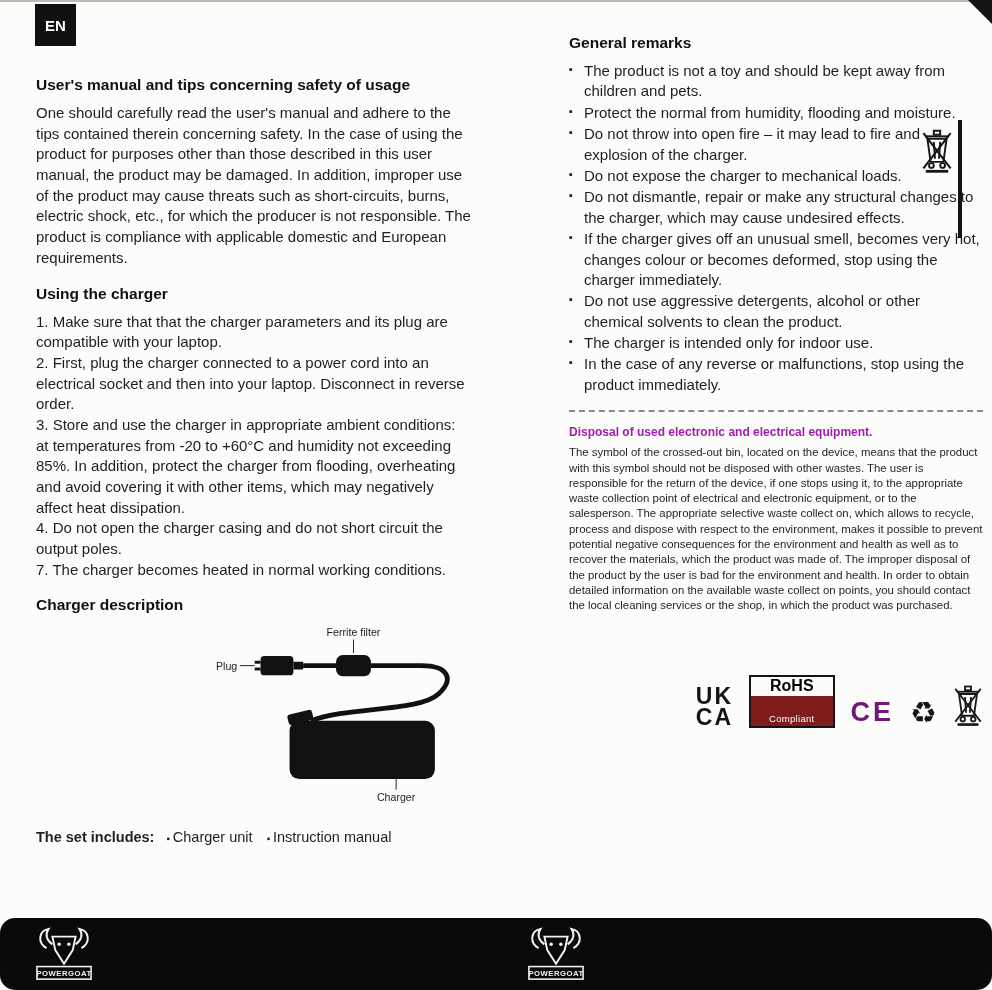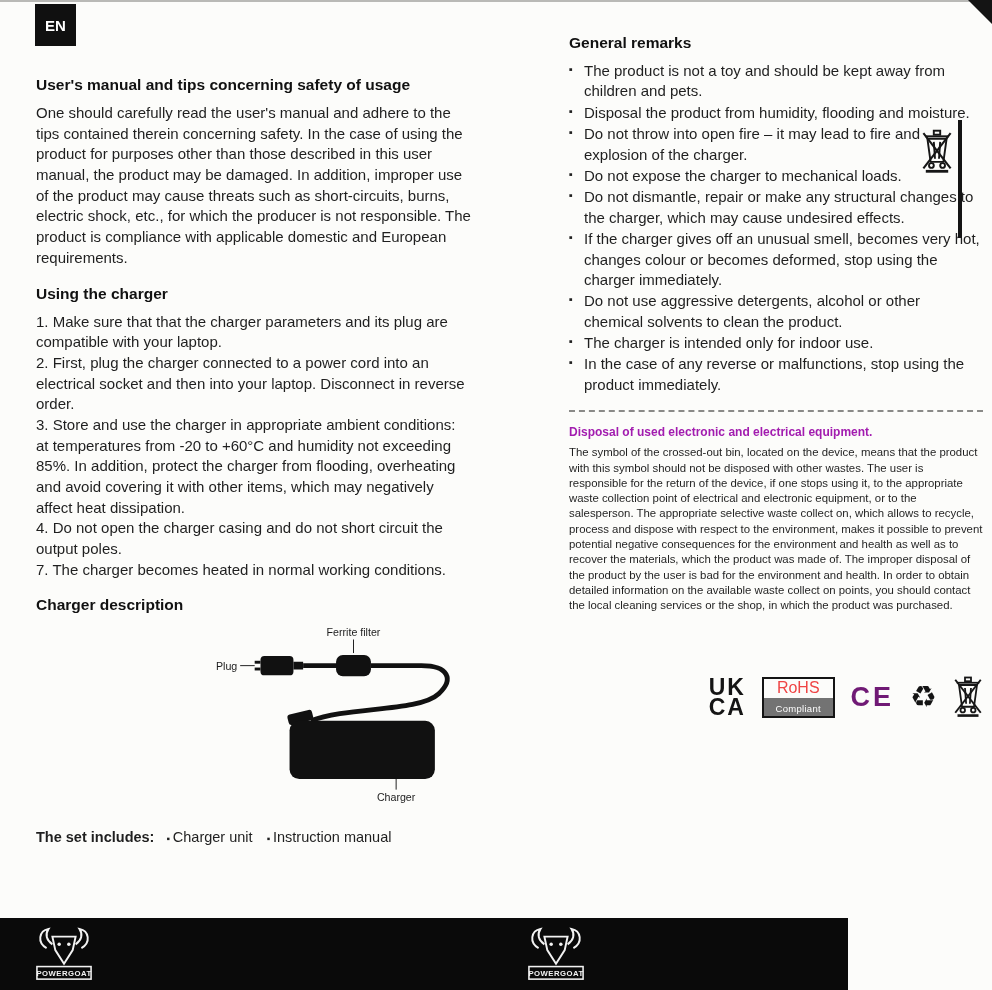--- a/index.html
+++ b/index.html
@@ -22,42 +22,42 @@
 
   ul.remarks { list-style:none; margin:0; padding:0; }
   ul.remarks li { position:relative; padding-left:15px; font-size:15px; line-height:1.36; margin-bottom:1px; }
   ul.remarks li::before { content:"▪"; position:absolute; left:0; top:1px; font-size:11px; }
 
   .dashed-divider { border-top:2px dashed #8a8a88; height:0; margin:15px 0 13px; }
 
   .disposal-heading { font-size:12px; font-weight:bold; margin:0 0 6px 0; color:#a21caf; }
   .disposal-body { font-size:11.4px; line-height:1.34; margin:0; }
 
-  .logos-row { display:flex; align-items:center; justify-content:flex-end; gap:16px; margin-top:62px; }
+  .logos-row { display:flex; align-items:flex-end; justify-content:flex-end; gap:16px; margin-top:62px; }
   .ukca { font-weight:bold; font-size:23px; line-height:0.9; letter-spacing:2px; color:#141414; }
   .rohs { border:2.5px solid #141414; text-align:center; min-width:58px; }
-  .rohs-title { font-weight:normal; font-size:16px; padding:0 13px; line-height:1.15; color:#ef4444; }
-  .rohs-sub { background:#737373; color:#fff; font-size:9.5px; padding:5px 2px 2px; letter-spacing:0.3px; }
+  .rohs-title { font-weight:bold; font-size:16px; padding:0 19px; line-height:1.15; color:#000000; }
+  .rohs-sub { background:#7f1d1d; color:#fff; font-size:9.5px; padding:17px 2px 2px; letter-spacing:0.3px; }
   .ce { font-size:27px; font-weight:bold; letter-spacing:3px; color:#701a75; }
   .recycle { font-size:30px; color:#141414; line-height:1; }
 
   .diagram-wrap { margin:6px 0 4px 40px;text-align:right; }
   .dlabel { font-size:11px; fill:#1c1c1c; font-family:"Liberation Sans", sans-serif; }
   .dline  { stroke:#1c1c1c; stroke-width:1; }
   .cable  { stroke:#111; stroke-width:5; fill:none; }
 
   .set-includes { font-size:14.5px; margin-top:16px; }
   .si-label { font-weight:bold; margin-right:8px; }
   .si-item { margin-right:10px; }
   .si-item::before { content:"▪ "; font-size:10px; }
 
   .weee-top { position:absolute; left:921px; top:128px; }
   .edge-bar { position:absolute; left:958px; top:120px; width:4px; height:118px; background:#141414; }
 
-  .footer-bar { position:absolute; left:0; top:918px; width:848px; height:72px; background:#0a0a0a; }
+  .footer-bar { position:absolute; left:0; top:918px; width:992px; height:72px; background:#0a0a0a;border-radius:15px; }
   .footer-logo-1 { position:absolute; left:33px; top:7px; }
   .footer-logo-2 { position:absolute; left:525px; top:7px; }
 </style>
 </head>
 <body>
 
 <svg width="0" height="0" style="position:absolute" aria-hidden="true">
   <defs>
     <g id="weee-bin" stroke="#161616" fill="none" stroke-width="2.4">
       <rect x="16" y="3" width="8" height="5"></rect>
@@ -146,21 +146,21 @@
       <span class="si-label">The set includes:</span>
       <span class="si-item">Charger unit</span>
       <span class="si-item">Instruction manual</span>
     </p>
   </div>
 
   <div class="col-right">
     <h2>General remarks</h2>
     <ul class="remarks">
       <li>The product is not a toy and should be kept away from children and pets.</li>
-      <li>Disposal the product from humidity, flooding and moisture.</li>
+      <li>Protect the normal from humidity, flooding and moisture.</li>
       <li>Do not throw into open fire – it may lead to fire and explosion of the charger.</li>
       <li>Do not expose the charger to mechanical loads.</li>
       <li>Do not dismantle, repair or make any structural changes to the charger, which may cause undesired effects.</li>
       <li>If the charger gives off an unusual smell, becomes very hot, changes colour or becomes deformed, stop using the charger immediately.</li>
       <li>Do not use aggressive detergents, alcohol or other chemical solvents to clean the product.</li>
       <li>The charger is intended only for indoor use.</li>
       <li>In the case of any reverse or malfunctions, stop using the product immediately.</li>
     </ul>
 
     <div class="dashed-divider"></div>

